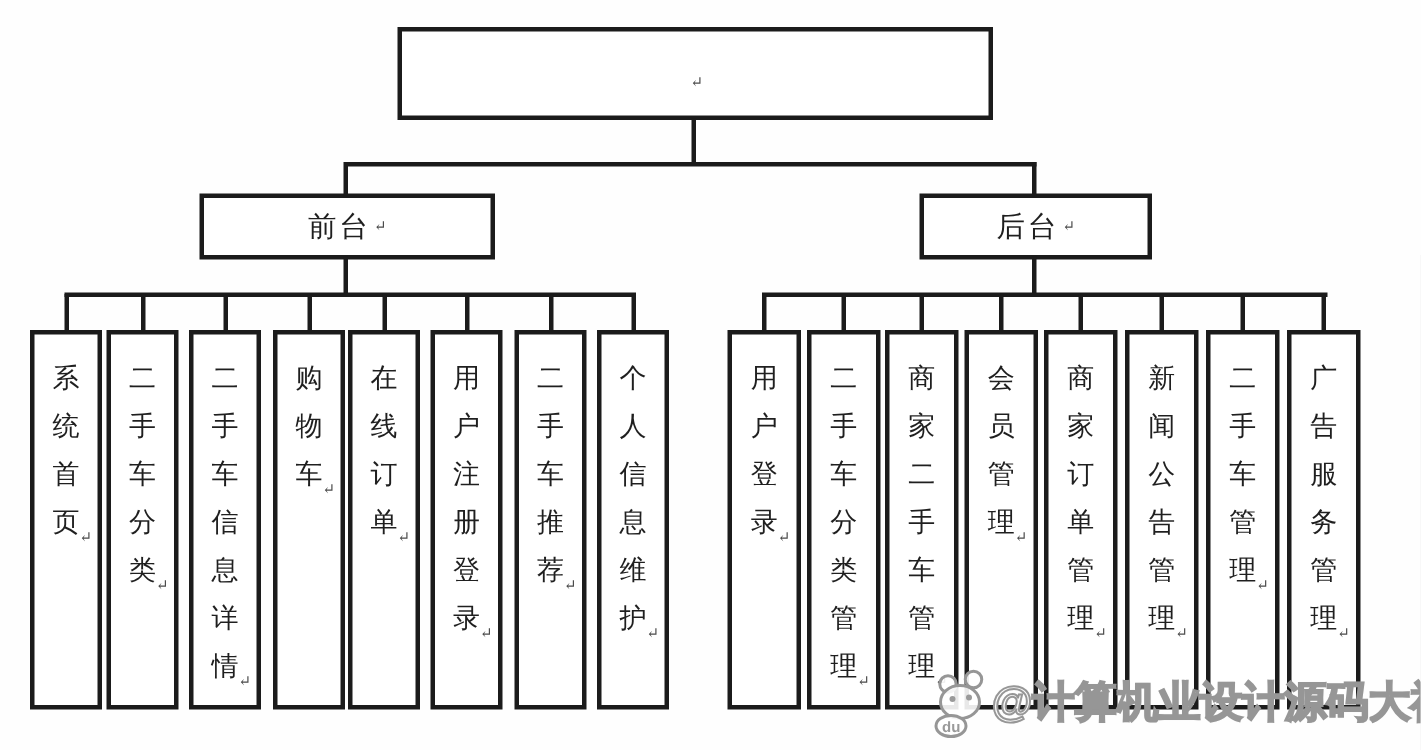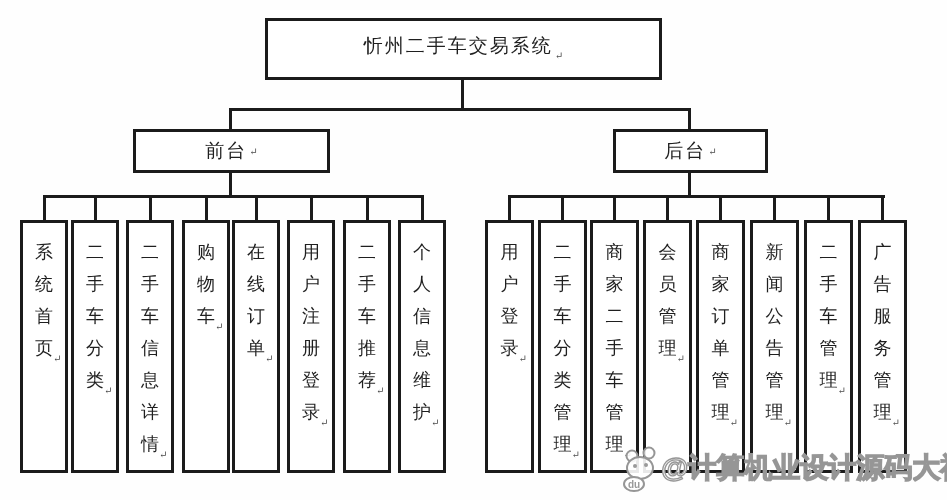--- a/index.html
+++ b/index.html
@@ -46,21 +46,20 @@
     text-shadow: 0 0 1px #a8a8a8;
     letter-spacing: 0px;
   }
 </style>
 </head>
 <body>
 
 <div id="canvas">
 
   <div class="box root-box" style="left:265px; top:18px; width:397px; height:62px;">
-    <span class="node-label">忻州二手车交易系统</span>
     <span class="pmark-h">↵</span>
   </div>
 
   <div class="box branch-box" style="left:133px; top:129px; width:197px; height:44px;">
     <span class="node-label">前台</span>
     <span class="pmark-h">↵</span>
   </div>
   <div class="box branch-box" style="left:613px; top:129px; width:155px; height:44px;">
     <span class="node-label">后台</span>
     <span class="pmark-h">↵</span>

